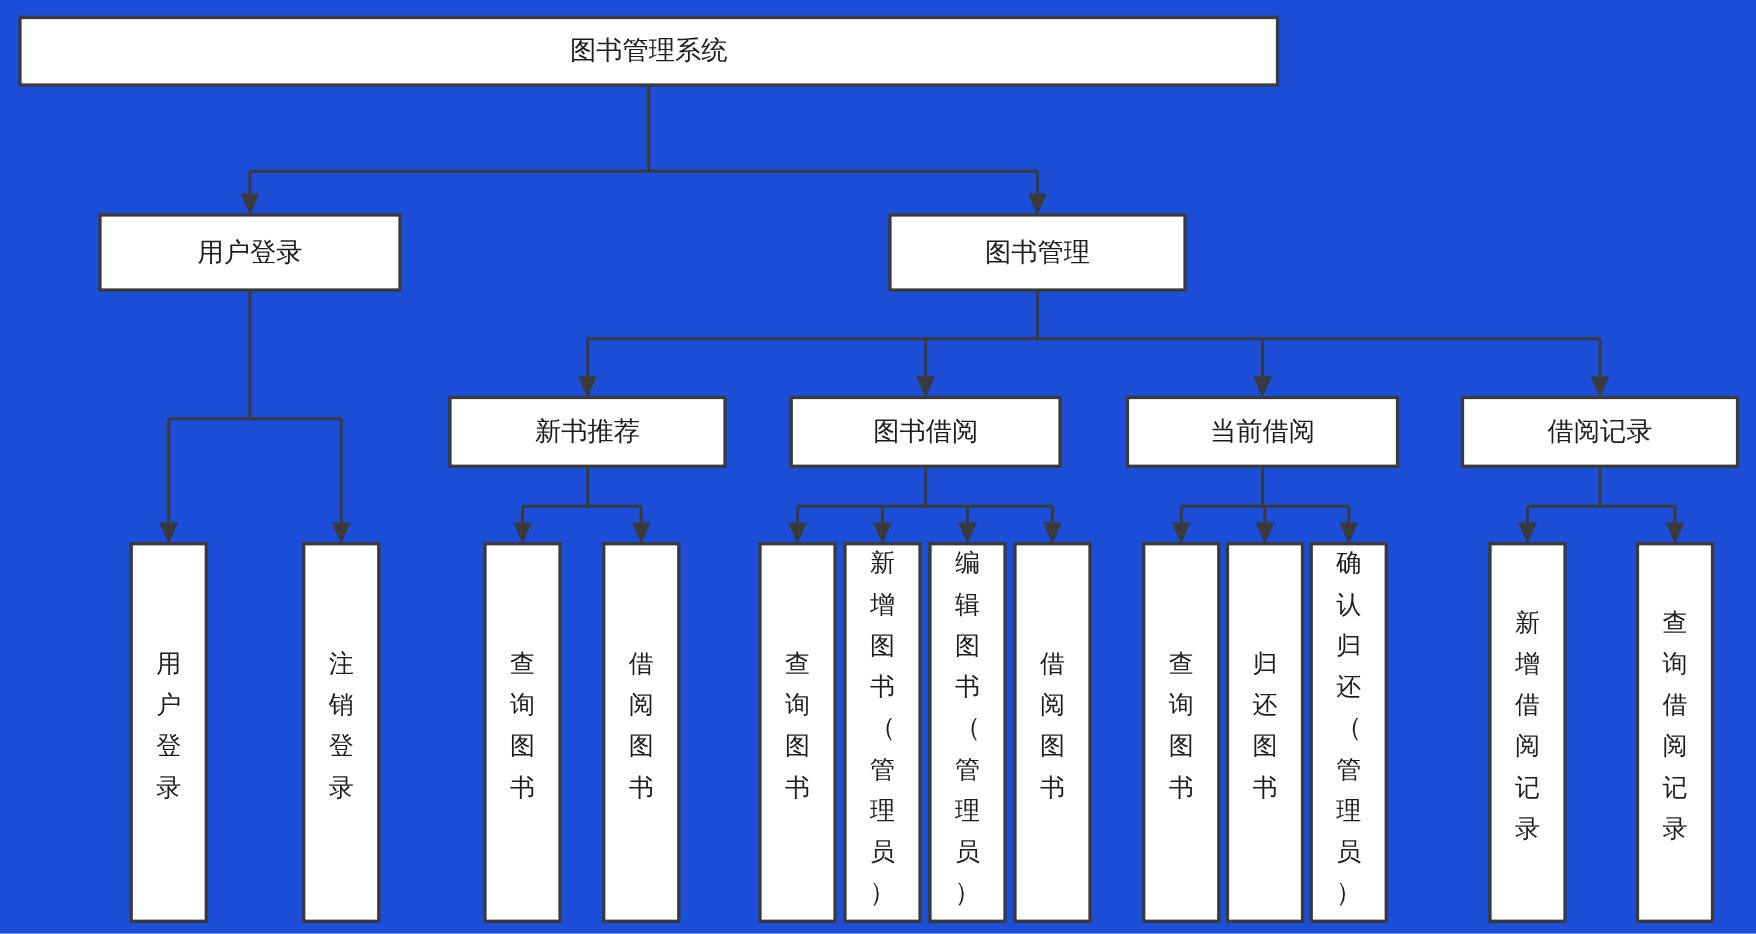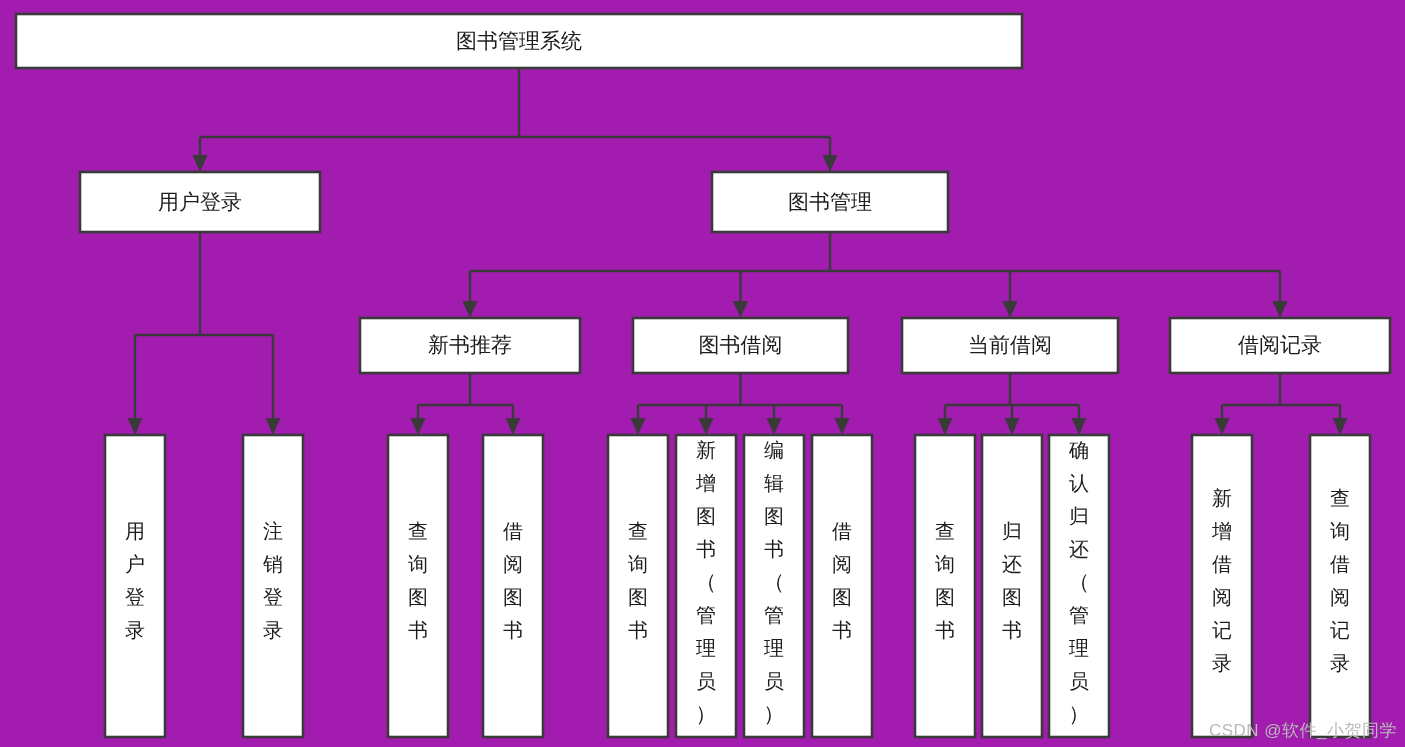--- a/index.html
+++ b/index.html
@@ -8,21 +8,21 @@
     padding: 0;
     background: #ffffff;
   }
   body {
     font-family: "Liberation Sans", "DejaVu Sans", sans-serif;
   }
   #diagram-root {
     position: relative;
     width: 1405px;
     height: 747px;
-    background: #a21caf;
+    background: #1d4ed8;
     overflow: hidden;
   }
   svg#flow-svg {
     position: absolute;
     left: 0;
     top: 0;
     width: 1405px;
     height: 747px;
     display: block;
   }
@@ -201,14 +201,13 @@
         <g>
           <rect x="1192" y="435" width="60" height="302" class="node-rect"></rect>
           <text x="1222" y="504.5" class="node-label-v"><tspan x="1222" dy="0">新</tspan><tspan x="1222" dy="33">增</tspan><tspan x="1222" dy="33">借</tspan><tspan x="1222" dy="33">阅</tspan><tspan x="1222" dy="33">记</tspan><tspan x="1222" dy="33">录</tspan></text>
         </g>
         <g>
           <rect x="1310" y="435" width="60" height="302" class="node-rect"></rect>
           <text x="1340" y="504.5" class="node-label-v"><tspan x="1340" dy="0">查</tspan><tspan x="1340" dy="33">询</tspan><tspan x="1340" dy="33">借</tspan><tspan x="1340" dy="33">阅</tspan><tspan x="1340" dy="33">记</tspan><tspan x="1340" dy="33">录</tspan></text>
         </g>
       </g>
   </svg>
-  <div class="watermark-text">CSDN @软件_小贺同学</div>
 </div>
 
 </body></html>

